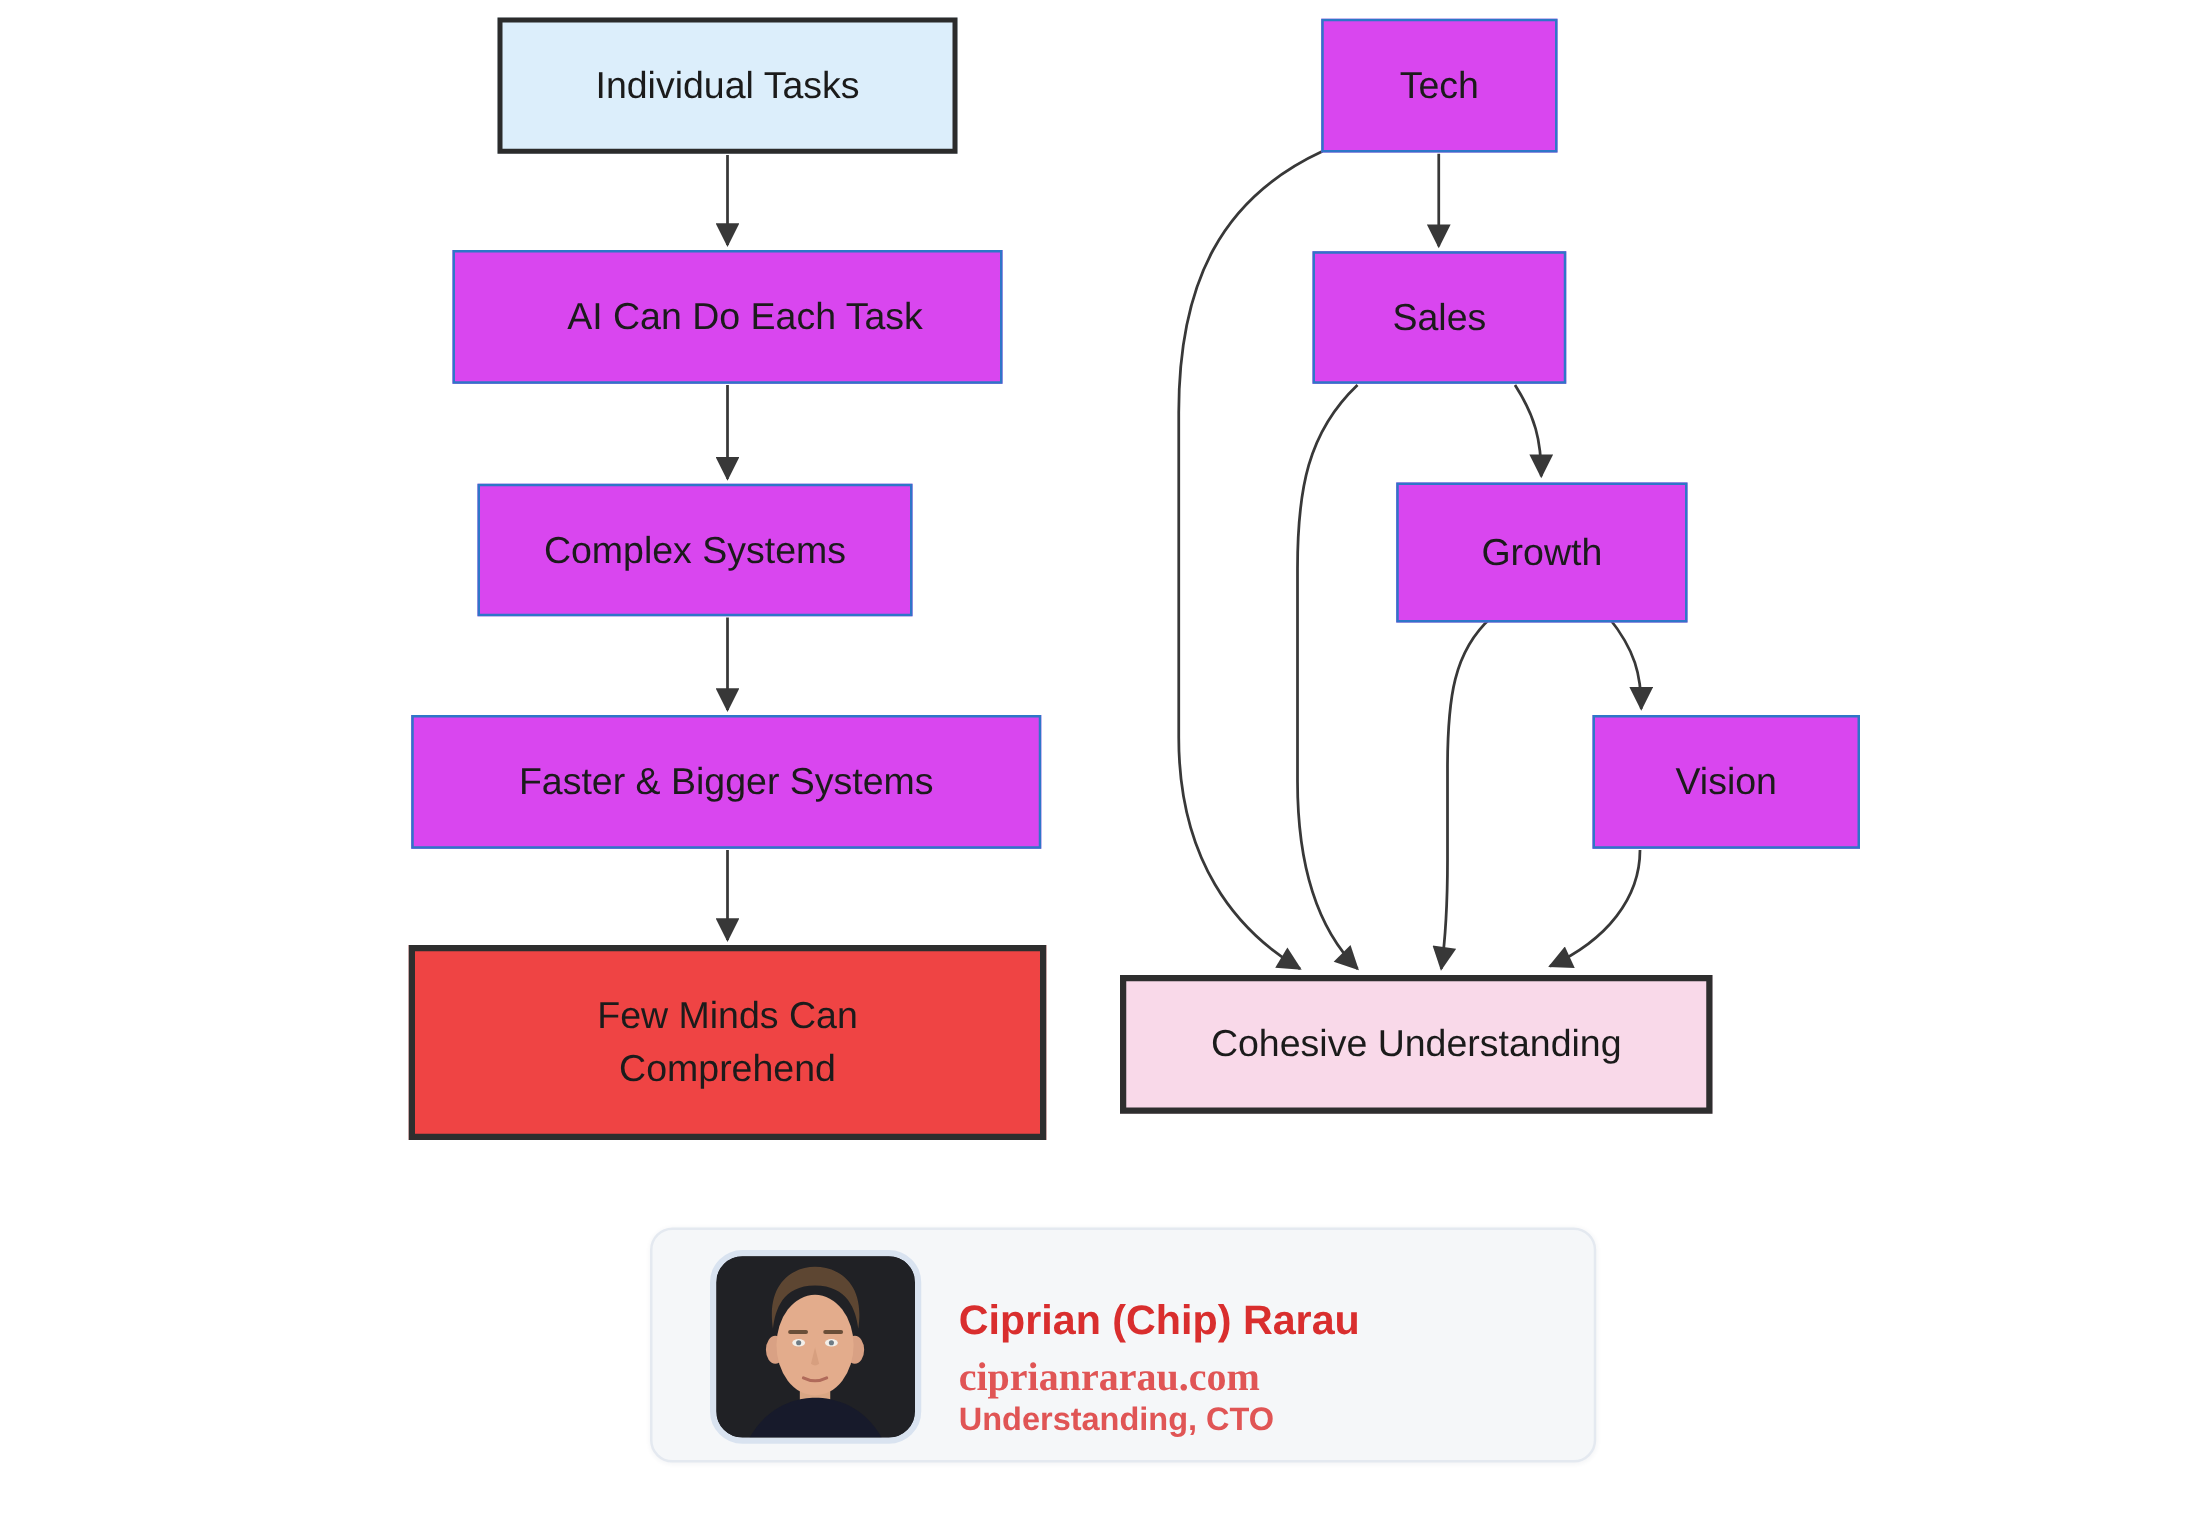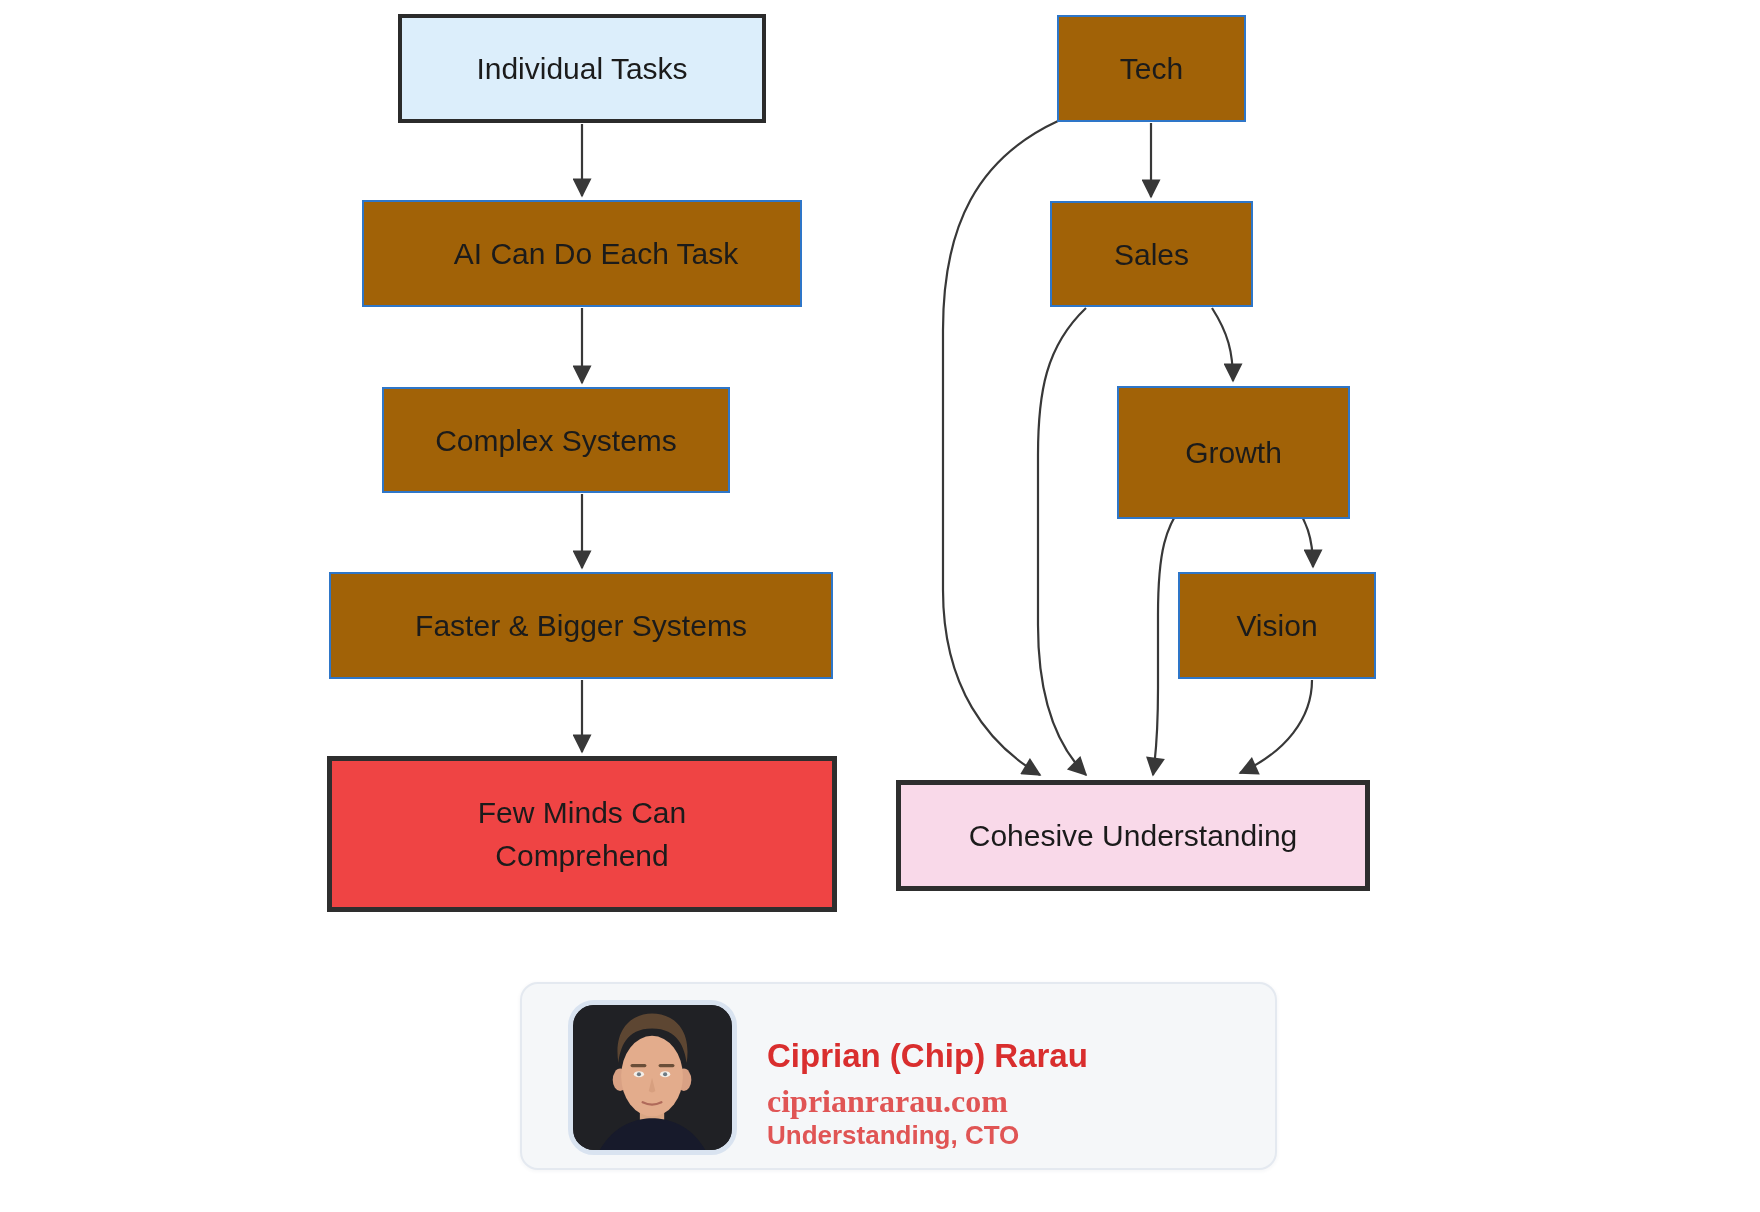--- a/index.html
+++ b/index.html
@@ -5,21 +5,21 @@
   html,body{margin:0;padding:0;background:#ffffff;}
   body{
     width:1760px;height:1212px;position:relative;overflow:hidden;
     font-family:"Liberation Sans","DejaVu Sans",sans-serif;
   }
   .canvas{position:absolute;inset:0;border-radius:14px;}
   .edges{position:absolute;left:0;top:0;}
   .node{
     position:absolute;box-sizing:border-box;
     display:flex;align-items:center;justify-content:center;flex-direction:column;
-    background:#a16207;border:2.5px solid #2e76c8;
+    background:#d946ef;border:2.5px solid #2e76c8;
     color:#1b1b1b;font-size:30px;text-align:center;line-height:43px;
   }
   .node.emphasis-blue{background:#dceefb;border:4px solid #2b2b2b;}
   .node.emphasis-peach{background:#ef4444;border:5px solid #2e2e2e;}
   .node.emphasis-pink{background:#f9d9e9;border:5px solid #2e2e2e;}
   .card{
     position:absolute;left:520px;top:982px;width:757px;height:188px;box-sizing:border-box;
     background:#f5f7f9;border:2px solid #e4e9f0;border-radius:18px;
     box-shadow:0 1px 4px rgba(30,50,80,0.06);
     display:flex;align-items:center;
@@ -82,25 +82,25 @@
   </div>
 
   <div class="node" style="left: 1057px; top: 15px; width: 189px; height: 107px; border-color: rgb(46, 118, 200); color: rgb(27, 27, 27);">
     <span>Tech</span>
   </div>
 
   <div class="node" style="left: 1050px; top: 201px; width: 203px; height: 106px; border-color: rgb(46, 118, 200); color: rgb(27, 27, 27);">
     <span>Sales</span>
   </div>
 
-  <div class="node" style="left: 1117px; top: 386px; width: 233px; height: 133px; border-color: rgb(46, 118, 200); color: rgb(27, 27, 27);">
+  <div class="node" style="left: 1117px; top: 386px; width: 233px; height: 112px; border-color: rgb(46, 118, 200); color: rgb(27, 27, 27);">
     <span>Growth</span>
   </div>
 
-  <div class="node" style="left: 1178px; top: 572px; width: 198px; height: 107px; border-color: rgb(46, 118, 200); color: rgb(27, 27, 27);">
+  <div class="node" style="left: 1274px; top: 572px; width: 214px; height: 107px; border-color: rgb(46, 118, 200); color: rgb(27, 27, 27);">
     <span>Vision</span>
   </div>
 
   <div class="node emphasis-pink" style="left: 896px; top: 780px; width: 474px; height: 111px; color: rgb(27, 27, 27);">
     <span>Cohesive Understanding</span>
   </div>
 
   <div class="card">
     <div class="photo">
       <svg viewBox="0 0 169 155">

